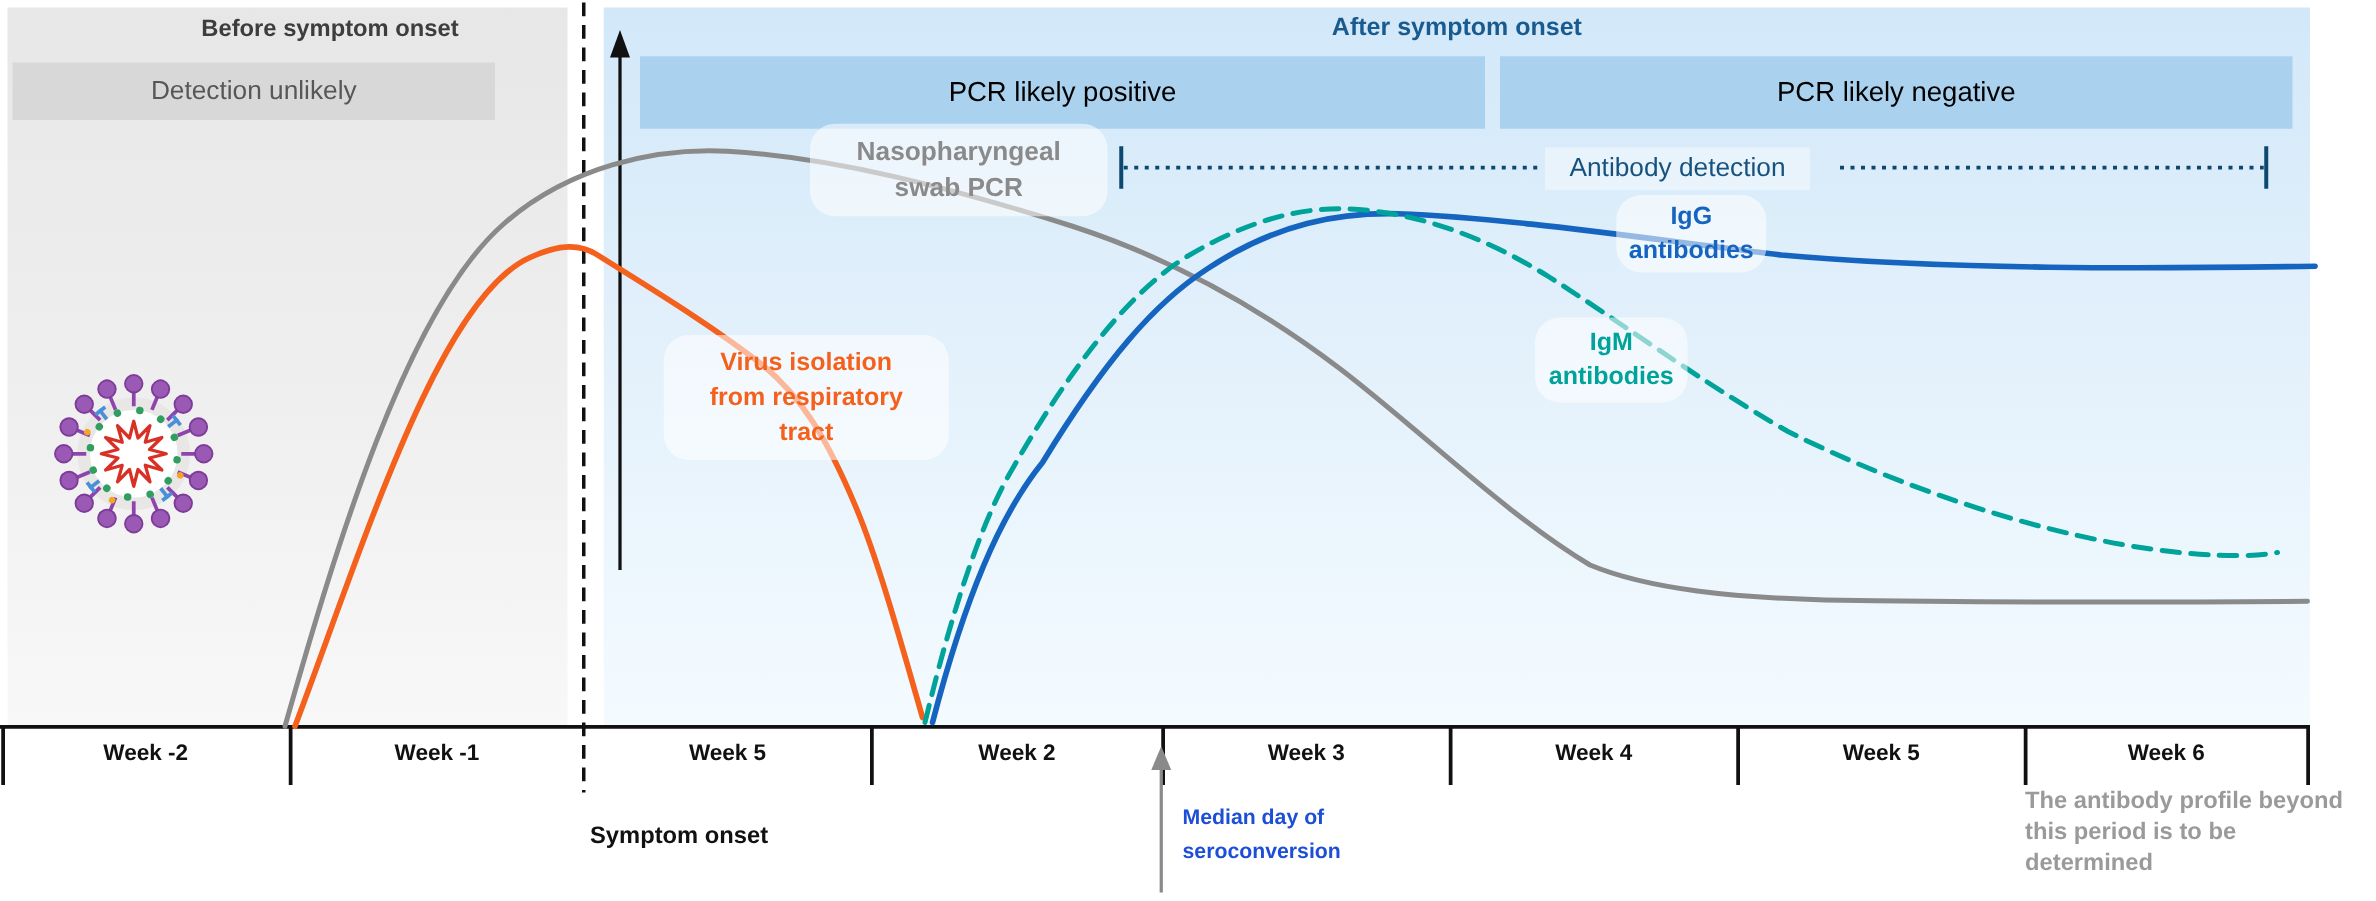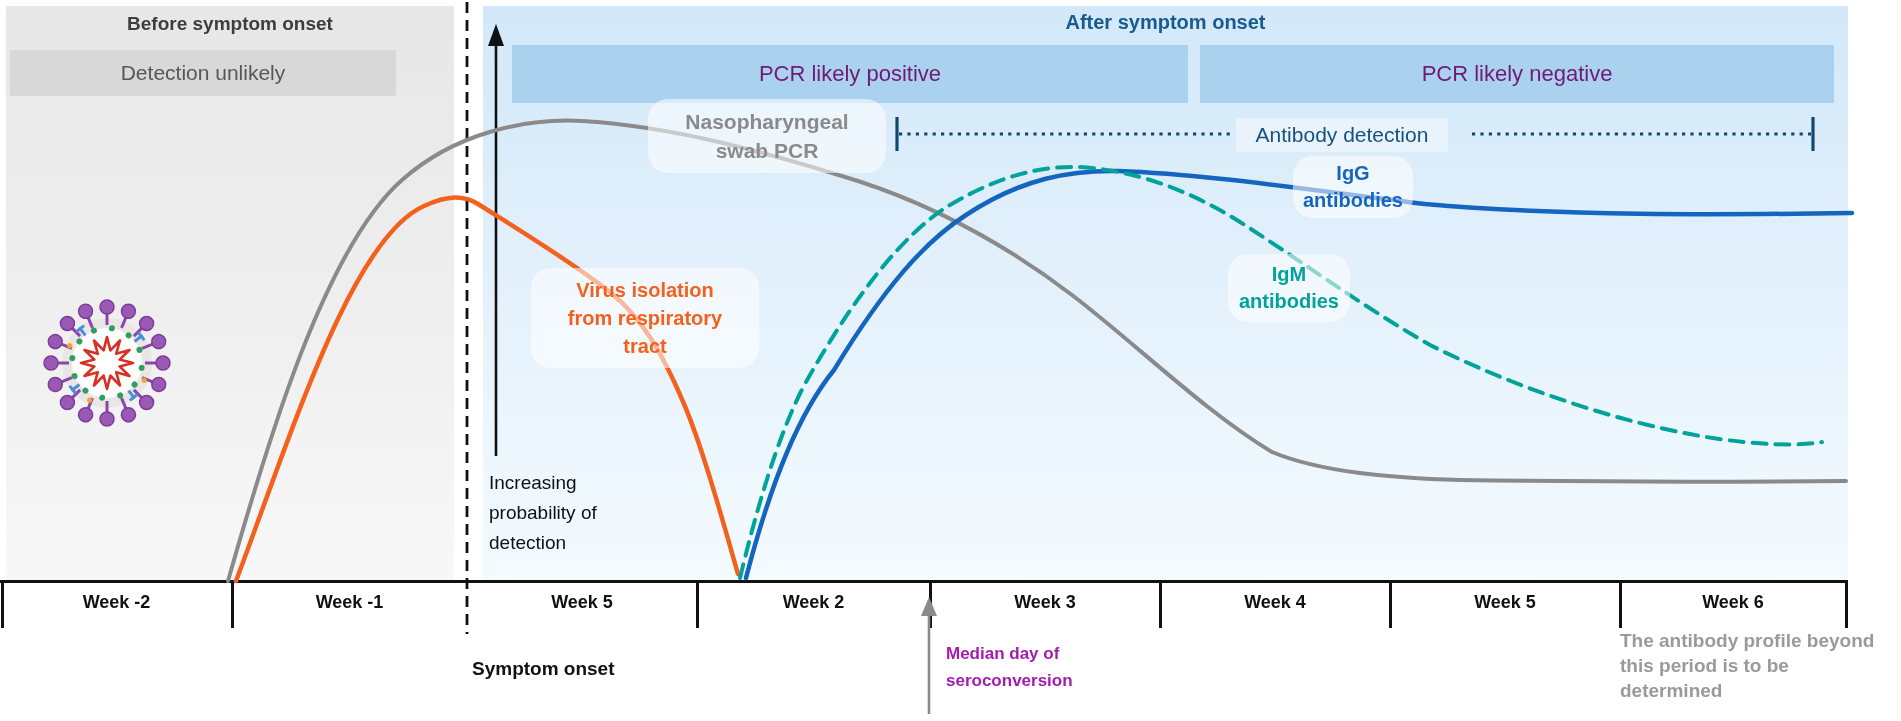--- a/index.html
+++ b/index.html
@@ -5,28 +5,28 @@
   html,body{margin:0;padding:0;background:#ffffff;}
   #stage{position:relative;width:1901px;height:721px;background:#ffffff;overflow:hidden;
          font-family:"Liberation Sans",sans-serif;}
   .abs{position:absolute;}
   
   .panel-before{left:6px;top:6px;width:448px;height:576px;
     background:linear-gradient(180deg,#e7e7e7 0%,#efefef 55%,#f8f8f8 100%);}
   .panel-after{left:483px;top:6px;width:1365px;height:576px;
     background:linear-gradient(180deg,#d2e8f9 0%,#e2f0fb 45%,#f4fbff 100%);}
   .before-title{left:6px;top:13px;width:448px;text-align:center;
-    font-size:19px;font-weight:bold;color:#3d3d3d;}
+    font-size:19px;font-weight:bold;color:#3d3d3d;padding-left:34px;}
   .detect-banner{left:10px;top:50px;width:386px;height:46px;background:#d8d8d8;
     display:flex;align-items:center;justify-content:center;
     font-size:21px;color:#575757;}
   .after-title{left:483px;top:11px;width:1365px;text-align:center;
     font-size:20px;font-weight:bold;color:#1a5b8f;}
   .pcr-bar{top:45px;height:58px;background:#aad2ef;display:flex;align-items:center;
-    justify-content:center;font-size:22px;color:#701a75;}
+    justify-content:center;font-size:22px;color:#000000;}
   .bar-pos{left:512px;width:676px;}
   .bar-neg{left:1200px;width:634px;}
   .ab-text{left:1236px;top:118px;width:212px;height:34px;display:flex;align-items:center;
     justify-content:center;font-size:21px;color:#16527e;background:rgba(255,255,255,0.40);}
   
   .exposure{left:20px;top:212px;width:190px;text-align:center;color:#111;
     font-size:20px;font-weight:bold;line-height:29px;}
   
   .clabel{display:flex;flex-direction:column;align-items:center;justify-content:center;
     font-weight:bold;text-align:center;background:rgba(255,255,255,0.55);border-radius:20px;}
@@ -35,21 +35,21 @@
   .lbl-igg{left:1293px;top:156px;width:120px;height:62px;color:#1565c0;font-size:20px;line-height:27px;}
   .lbl-igm{left:1228px;top:254px;width:122px;height:68px;color:#00a39a;font-size:20px;line-height:27px;}
   
   .increasing{left:489px;top:468px;width:180px;font-size:19px;color:#111;line-height:30px;}
   
   .axis-line{left:0;top:580px;width:1848px;height:3px;background:#111;}
   .tick{top:581px;width:3px;height:47px;background:#111;}
   .wk{top:592px;font-size:18px;font-weight:bold;color:#111;text-align:center;}
   
   .symptom{left:472px;top:658px;font-size:19px;font-weight:bold;color:#111;}
-  .median{left:946px;top:640px;font-size:17px;font-weight:bold;color:#a21caf;line-height:27px;}
+  .median{left:946px;top:640px;font-size:17px;font-weight:bold;color:#1d4ed8;line-height:27px;}
   .footnote{left:1620px;top:628px;font-size:19px;font-weight:bold;color:#9a9a9a;line-height:25px;}
   svg{display:block;}
   .overlay{left:0;top:0;pointer-events:none;}
 </style>
 </head>
 <body>
 
 <div id="stage">
 
   <div class="abs panel-before"></div>
@@ -183,25 +183,20 @@
   </div>
   <div class="abs clabel lbl-igg">
     <div>IgG</div>
     <div>antibodies</div>
   </div>
   <div class="abs clabel lbl-igm">
     <div>IgM</div>
     <div>antibodies</div>
   </div>
 
-  <div class="abs increasing">
-    <div>Increasing</div>
-    <div>probability of</div>
-    <div>detection</div>
-  </div>
 
   <div class="abs symptom">Symptom onset</div>
   <div class="abs median">
     <div>Median day of</div>
     <div>seroconversion</div>
   </div>
   <div class="abs footnote">
     <div>The antibody profile beyond</div>
     <div>this period is to be</div>
     <div>determined</div>

